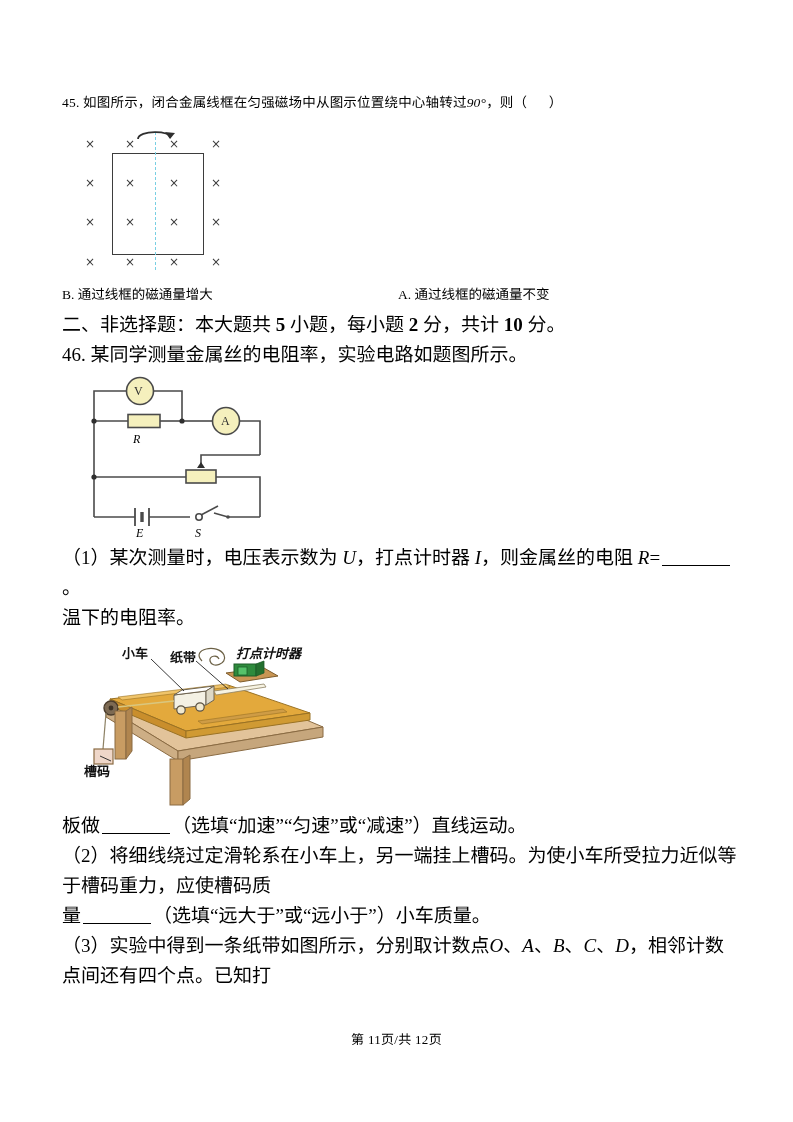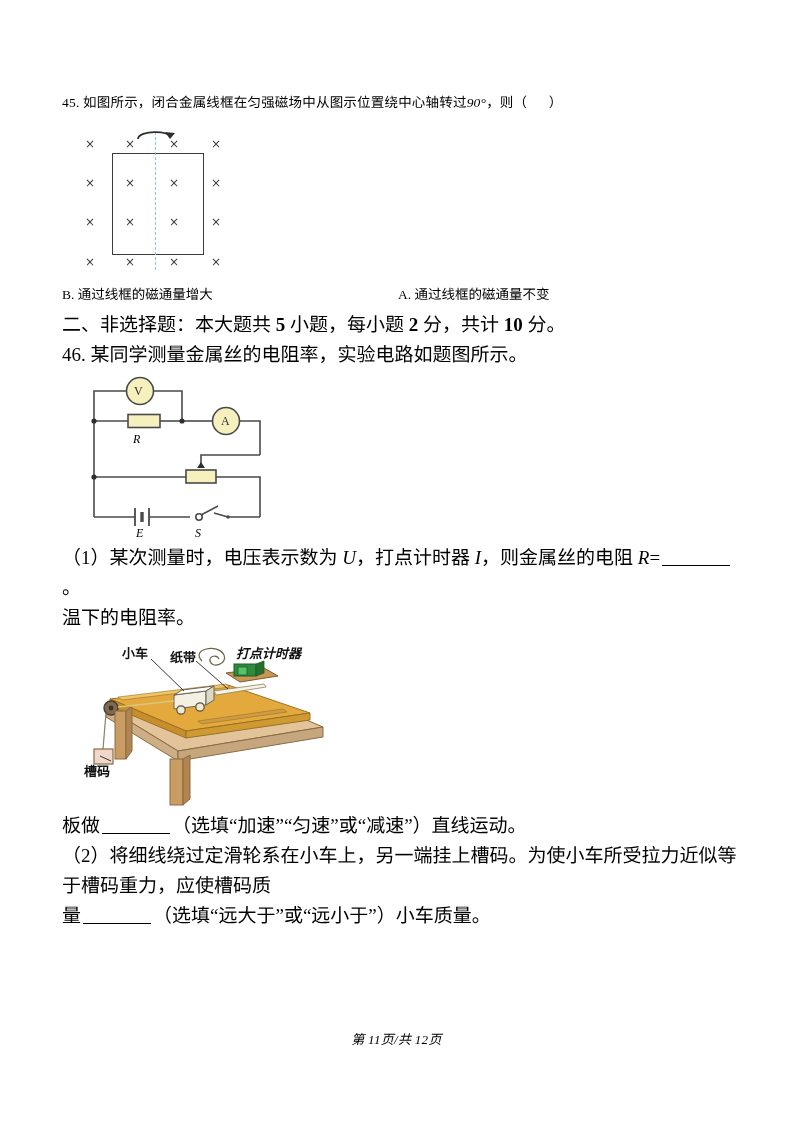--- a/index.html
+++ b/index.html
@@ -105,21 +105,20 @@
     position:absolute;
     left:0;right:0;
     top:1028px;
     text-align:center;
     font-size:13px;
     letter-spacing:.3px;
   }
   .footer .fbox{
     display:inline-block;
     padding:1px 10px;
-    font-style:italic;
   }
 </style>
 </head>
 <body>
 
 <div class="page">
 
   <div class="qline q-head"><span>45.</span> <span>如图所示，闭合金属线框在匀强磁场中从图示位置绕中心轴转过</span><span class="italic">90°</span><span>，则（      ）</span></div>
 
   <div class="fig45">
@@ -279,18 +278,19 @@
     <div class="lbl47" style="left:92px;top:8px;">纸带</div>
     <div class="lbl47" style="left:158px;top:4px;font-style:italic;">打点计时器</div>
     <div class="lbl47" style="left:6px;top:122px;">槽码</div>
   </div>
 
   <div class="para"><span>板做</span><span class="blank-u"></span><span>（选填“加速”“匀速”或“减速”）直线运动。</span></div>
 
   <div class="para"><span>（2）将细线绕过定滑轮系在小车上，另一端挂上槽码。为使小车所受拉力近似等于槽码重力，应使槽码质</span></div>
   <div class="para"><span>量</span><span class="blank-u"></span><span>（选填“远大于”或“远小于”）小车质量。</span></div>
 
+  <div class="para"><span>（3）实验中得到一条纸带如图所示，分别取计数点</span><span class="italic">O</span><span>、</span><span class="italic">A</span><span>、</span><span class="italic">B</span><span>、</span><span class="italic">C</span><span>、</span><span class="italic">D</span><span>，相邻计数点间还有四个点。已知打</span></div>
 
 </div>
 
 <div class="footer">
   <span class="fbox">第 11页/共 12页</span>
 </div>
 
 </body></html>

